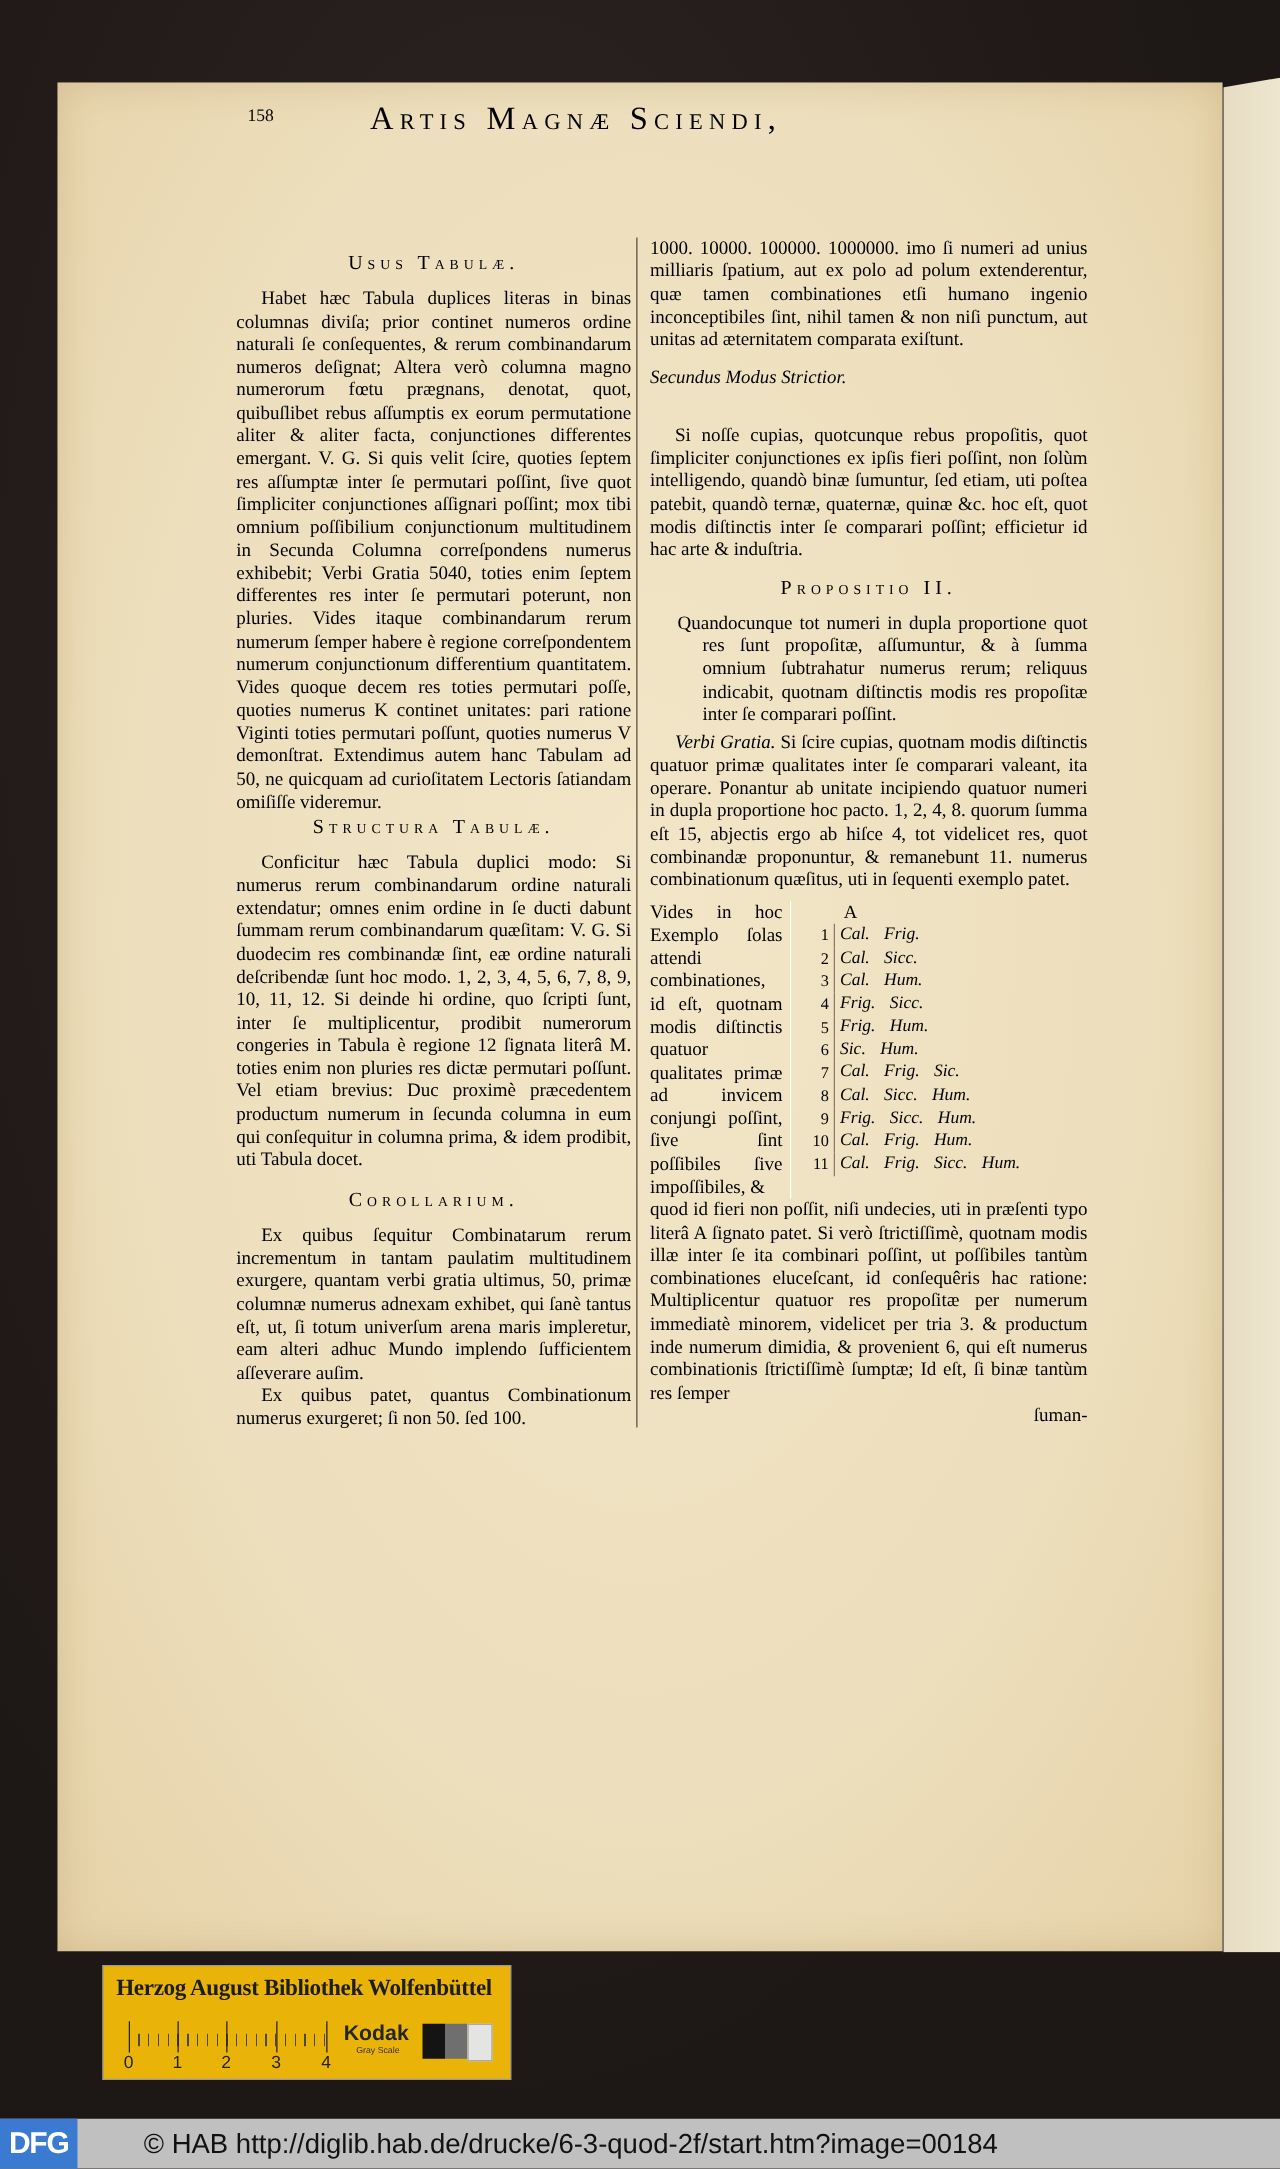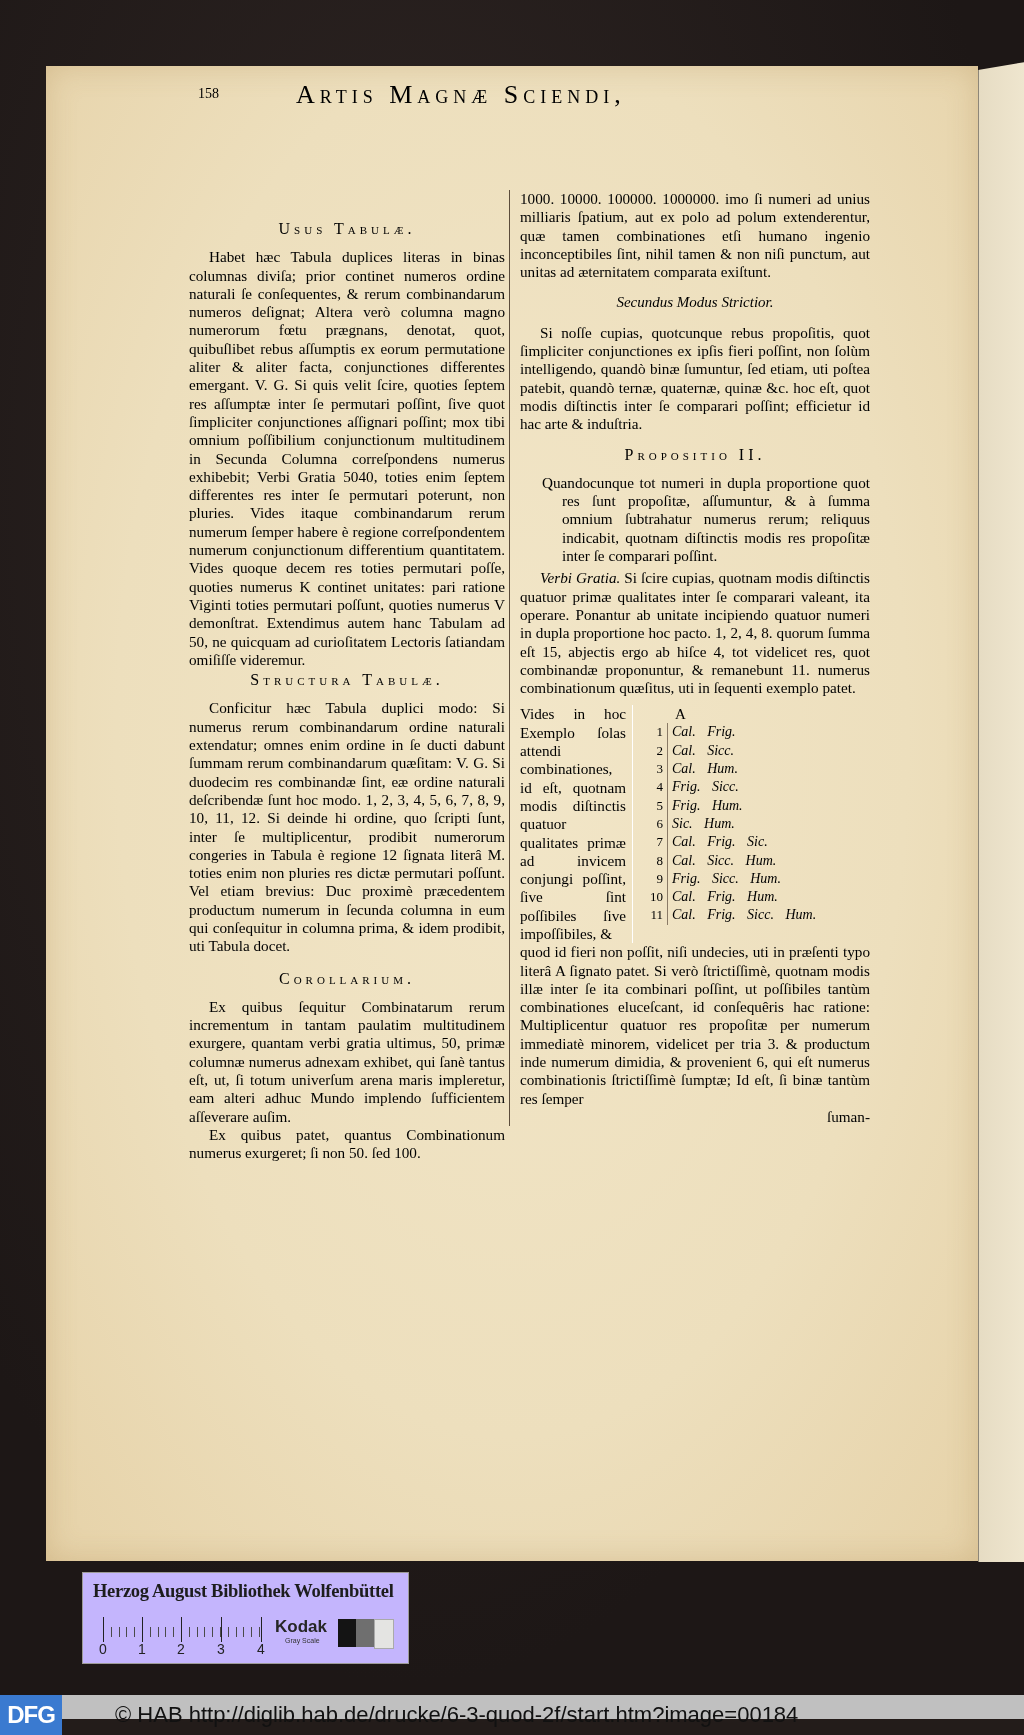--- a/index.html
+++ b/index.html
@@ -32,75 +32,75 @@
     position:absolute; left:98px; top:0; font-size:26px; letter-spacing:5px;
     font-variant: small-caps;
   }
   .col { position:absolute; font-size:15.2px; line-height:18.3px; text-align:justify; }
   .col-left { left:189px; top:124px; width:316px; }
   .col-right { left:509px; top:124px; width:350px; padding-left:10px; border-left:1px solid #5b4c3b; }
   .hd {
     text-align:center; font-variant:small-caps; letter-spacing:4px; font-size:16px;
     margin:8px 0 10px 0;
   }
-  .hd-italic { text-align:center; font-style:italic; font-size:15px; margin:12px 0 12px 0; }
+  .hd-italic { text-align:left; font-style:italic; font-size:15px; margin:12px 0 28px 0; }
   p { margin:0; text-indent:20px; }
   p.noindent { text-indent:0; }
   .prop { padding-left:22px; text-indent:-20px; margin-left:20px; }
   .it { font-style:italic; }
   .example { display:flex; margin-top:8px; }
   .example-text { width:106px; padding-right:6px; border-right:1px solid #ffffff; text-align:justify; }
   .example-table { padding-left:8px; padding-top:0px; }
   .table-head { padding-left:34px; font-size:15px; height:18px; }
   .trow { display:flex; height:18.3px; font-size:14px; }
   .trow .num { width:22px; text-align:right; padding-right:4px; font-size:13px; }
   .trow .items { border-left:1px solid #8a7a66; padding-left:4px; font-style:italic; word-spacing:8px; }
   .catchword { text-align:right; }
 
   .hab-label {
     position:absolute; left:82px; top:1572px; width:325px; height:90px;
-    background:#c4b5fd; border:1px solid #9d9b97;
+    background:#eab308; border:1px solid #9d9b97;
     font-family:"Liberation Serif",serif;
   }
   .hab-title { position:absolute; left:10px; top:8px; font-size:18.5px; font-weight:bold; color:#1d1d1d; letter-spacing:-0.3px; }
   .ruler { position:absolute; left:20px; top:46px; width:160px; height:24px;
     background:repeating-linear-gradient(90deg,#4a4a4a 0 1px,transparent 1px 7.8px);
     clip-path: inset(8px 0 6px 0);
   }
   .ruler-major { position:absolute; top:44px; width:1px; height:25px; background:#222; }
   .ruler-nums { position:absolute; left:16px; top:68px; font-family:"Liberation Sans",sans-serif; font-size:14px; color:#222; }
   .ruler-nums span { position:absolute; width:20px; }
   .kodak { position:absolute; left:192px; top:44px; font-family:"Liberation Sans",sans-serif; }
   .kodak-brand { font-weight:bold; font-size:17px; color:#262626; }
   .kodak-sub { font-size:7px; color:#333; padding-left:10px; }
   .gray-scale { position:absolute; left:255px; top:46px; display:flex; height:28px; }
   .gray-scale div { width:18px; height:28px; }
 
   .footer {
-    position:absolute; left:0; top:1695px; width:1024px; height:24px; background:#c0c0c0;
+    position:absolute; left:0; top:1695px; width:1024px; height:40px; background:#c0c0c0;
     font-family:"Liberation Sans",sans-serif;
   }
   .dfg { position:absolute; left:0; top:0; width:62px; height:40px; background:#3a7ad0; color:#fff;
     font-weight:bold; font-size:24px; line-height:40px; text-align:center; letter-spacing:-1px; }
   .copyright { position:absolute; left:115px; top:7px; font-size:22px; color:#111; }
 </style>
 </head>
 <body>
 
 <div class="backdrop"></div>
 <div class="next-page"></div>
 
 <div class="page"></div>
 
 <div class="running-head">
   <span class="page-number">158</span>
   <span class="running-title">Artis Magnæ Sciendi,</span>
 </div>
 
-<div class="col col-left" style="top:212px;">
+<div class="col col-left" style="top:194px;">
   <div class="hd">Usus Tabulæ.</div>
   <p>Habet hæc Tabula duplices literas in binas columnas diviſa; prior continet numeros ordine naturali ſe conſequentes, &amp; rerum combinandarum numeros deſignat; Altera verò columna magno numerorum fœtu prægnans, denotat, quot, quibuſlibet rebus aſſumptis ex eorum permutatione aliter &amp; aliter facta, conjunctiones differentes emergant. V. G. Si quis velit ſcire, quoties ſeptem res aſſumptæ inter ſe permutari poſſint, ſive quot ſimpliciter conjunctiones aſſignari poſſint; mox tibi omnium poſſibilium conjunctionum multitudinem in Secunda Columna correſpondens numerus exhibebit; Verbi Gratia 5040, toties enim ſeptem differentes res inter ſe permutari poterunt, non pluries. Vides itaque combinandarum rerum numerum ſemper habere è regione correſpondentem numerum conjunctionum differentium quantitatem. Vides quoque decem res toties permutari poſſe, quoties numerus K continet unitates: pari ratione Viginti toties permutari poſſunt, quoties numerus V demonſtrat. Extendimus autem hanc Tabulam ad 50, ne quicquam ad curioſitatem Lectoris ſatiandam omiſiſſe videremur.</p>
   <div class="hd" style="margin-top:2px;">Structura Tabulæ.</div>
   <p>Conficitur hæc Tabula duplici modo: Si numerus rerum combinandarum ordine naturali extendatur; omnes enim ordine in ſe ducti dabunt ſummam rerum combinandarum quæſitam: V. G. Si duodecim res combinandæ ſint, eæ ordine naturali deſcribendæ ſunt hoc modo. 1, 2, 3, 4, 5, 6, 7, 8, 9, 10, 11, 12. Si deinde hi ordine, quo ſcripti ſunt, inter ſe multiplicentur, prodibit numerorum congeries in Tabula è regione 12 ſignata literâ M. toties enim non pluries res dictæ permutari poſſunt. Vel etiam brevius: Duc proximè præcedentem productum numerum in ſecunda columna in eum qui conſequitur in columna prima, &amp; idem prodibit, uti Tabula docet.</p>
   <div class="hd" style="margin-top:14px;">Corollarium.</div>
   <p>Ex quibus ſequitur Combinatarum rerum incrementum in tantam paulatim multitudinem exurgere, quantam verbi gratia ultimus, 50, primæ columnæ numerus adnexam exhibet, qui ſanè tantus eſt, ut, ſi totum univerſum arena maris impleretur, eam alteri adhuc Mundo implendo ſufficientem aſſeverare auſim.</p>
   <p>Ex quibus patet, quantus Combinationum numerus exurgeret; ſi non 50. ſed 100.</p>
 </div>
 
 <div class="col col-right" style="top:190px;">

